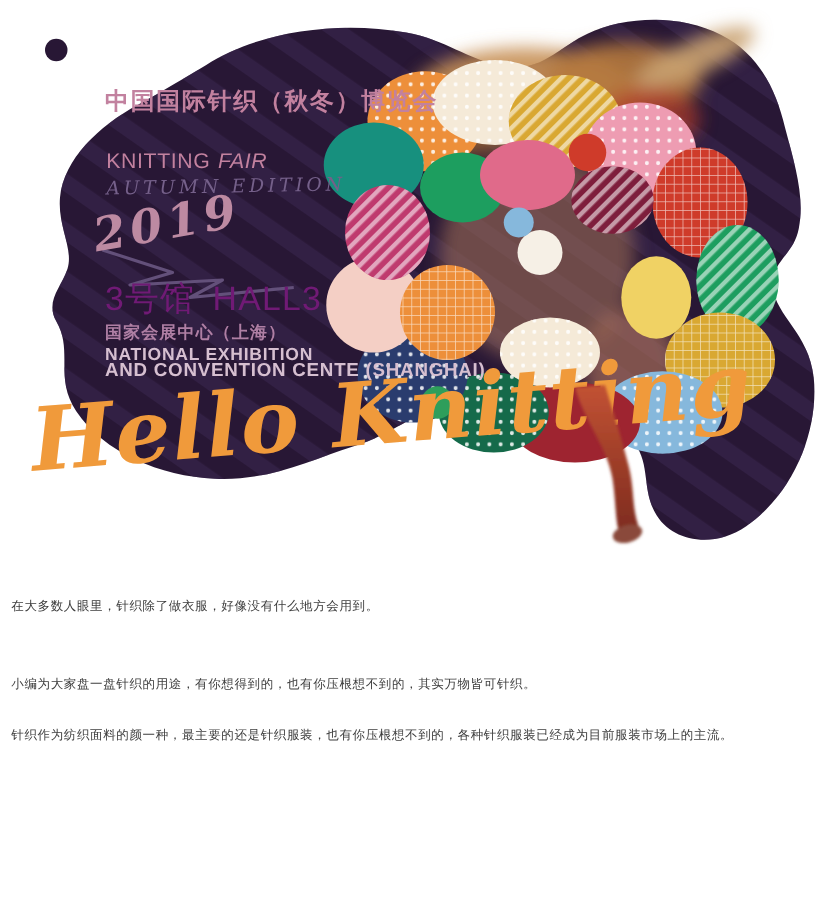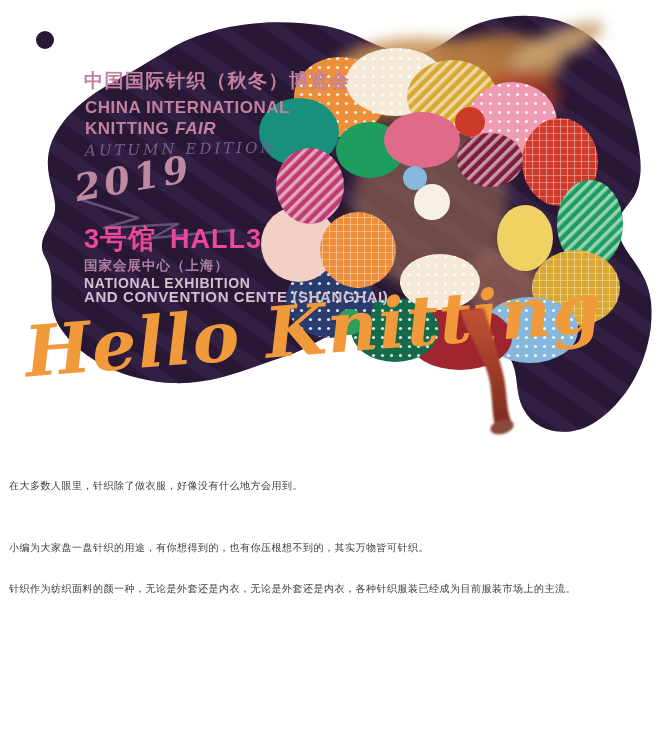--- a/index.html
+++ b/index.html
@@ -7,27 +7,27 @@
   body { font-family:"Liberation Sans","DejaVu Sans",sans-serif; }
   .page { width:667px; height:734px; background:#fff; overflow:hidden; position:relative; }
 
   
   .banner { position:relative; width:566px; height:458px; }
   .banner svg.art { position:absolute; left:0; top:0; z-index:1; }
 
   .btxt { position:absolute; z-index:2; white-space:nowrap; }
   .cn-title   { left:84px;  top:68px;  font-size:19px; font-weight:bold; letter-spacing:1.5px; color:#c2819f; }
   .en-title-1 { left:85px;  top:98px;  font-size:17px; font-weight:bold; letter-spacing:0.5px; color:#c2819f; }
-  .en-title-2 { left:85px;  top:119px; font-size:17px; font-weight:bold; letter-spacing:0.5px; color:#c2819f; }
+  .en-title-2 { left:85px;  top:119px; font-size:17px; font-weight:normal; letter-spacing:0.5px; color:#c2819f; }
   .en-title-2 .fair { font-style:italic; margin-left:6px; }
   .edition    { left:85px;  top:140px; font-size:15px; font-style:italic; letter-spacing:3px; color:#75608a;
                 font-family:"DejaVu Serif",serif; transform:rotate(-1deg); }
   .year       { left:74px;  top:156px; font-size:37px; font-weight:bold; font-style:italic; color:#bd8aa2;
                 font-family:"DejaVu Serif",serif; transform:rotate(-10deg); letter-spacing:4px; }
-  .hall       { left:84px;  top:221px; font-size:27px; font-weight:bold; letter-spacing:1px; color:#ec4899;text-align:right; }
+  .hall       { left:84px;  top:221px; font-size:27px; font-weight:normal; letter-spacing:1px; color:#701a75;text-align:right; }
   .hall .hall-en { margin-left:14px; }
   .venue-cn   { left:84px;  top:257px; font-size:13.5px; font-weight:bold; letter-spacing:1px; color:#af7fa4; }
   .venue-en-1 { left:84px;  top:275px; font-size:14px; font-weight:bold; letter-spacing:0.6px; color:#d6bfd0; }
   .venue-en-2 { left:84px;  top:288px; font-size:15px; font-weight:bold; letter-spacing:0.6px; color:#d6bfd0; }
   .slogan     { left:24px;  top:288px; z-index:3; font-size:70px; font-weight:bold; font-style:italic;
                 color:#f09a3b; font-family:"DejaVu Serif",serif; transform:rotate(-4.5deg); letter-spacing:1px; }
   .leg-layer  { position:absolute; left:438px; top:278px; z-index:4; }
 
   .ph-logo { position:absolute; left:526px; top:45px; width:62px; height:62px; z-index:2;
              border:3px solid #ece4ec; border-radius:50%; display:flex; flex-direction:column;
@@ -144,21 +144,20 @@
         <circle cx="432" cy="202" r="18" fill="#f6f0e6"></circle>
         <circle cx="470" cy="122" r="15" fill="#cf3b2a"></circle>
         <circle cx="350" cy="322" r="13" fill="#2e9e5b"></circle>
         <circle cx="415" cy="178" r="12" fill="#86b8dc"></circle>
       </g>
 
       <path d="M82,200 L138,218 L104,228 L178,224 L152,238 L235,230" stroke="#63507a" stroke-width="2.5" fill="none" stroke-linejoin="round"></path>
     </svg>
 
     <div class="btxt cn-title">中国国际针织（秋冬）博览会</div>
-    <div class="btxt en-title-1">CHINA INTERNATIONAL</div>
     <div class="btxt en-title-2">
       <span>KNITTING</span><span class="fair">FAIR</span>
     </div>
     <div class="btxt edition">AUTUMN EDITION</div>
     <div class="btxt year">2019</div>
     <div class="btxt hall">
       <span>3号馆</span><span class="hall-en">HALL3</span>
     </div>
     <div class="btxt venue-cn">国家会展中心（上海）</div>
     <div class="btxt venue-en-1">NATIONAL EXHIBITION</div>
@@ -175,16 +174,16 @@
           <filter id="blur1leg" x="-30%" y="-30%" width="160%" height="160%">
             <feGaussianBlur stdDeviation="1.3"></feGaussianBlur>
           </filter>
         </defs>
     </svg>
   </div>
 
   <div class="article">
     <p class="p1">在大多数人眼里，针织除了做衣服，好像没有什么地方会用到。</p>
     <p class="p3">小编为大家盘一盘针织的用途，有你想得到的，也有你压根想不到的，其实万物皆可针织。</p>
-    <p class="p4">针织作为纺织面料的颜一种，无论是外套还是内衣，无论是外套还是内衣，各种针织服装已经成为目前服装市场上的主流。</p>
+    <p class="p4">针织作为纺织面料的颜一种，最主要的还是针织服装，也有你压根想不到的，各种针织服装已经成为目前服装市场上的主流。</p>
   </div>
 
 </div>
 
 </body></html>

